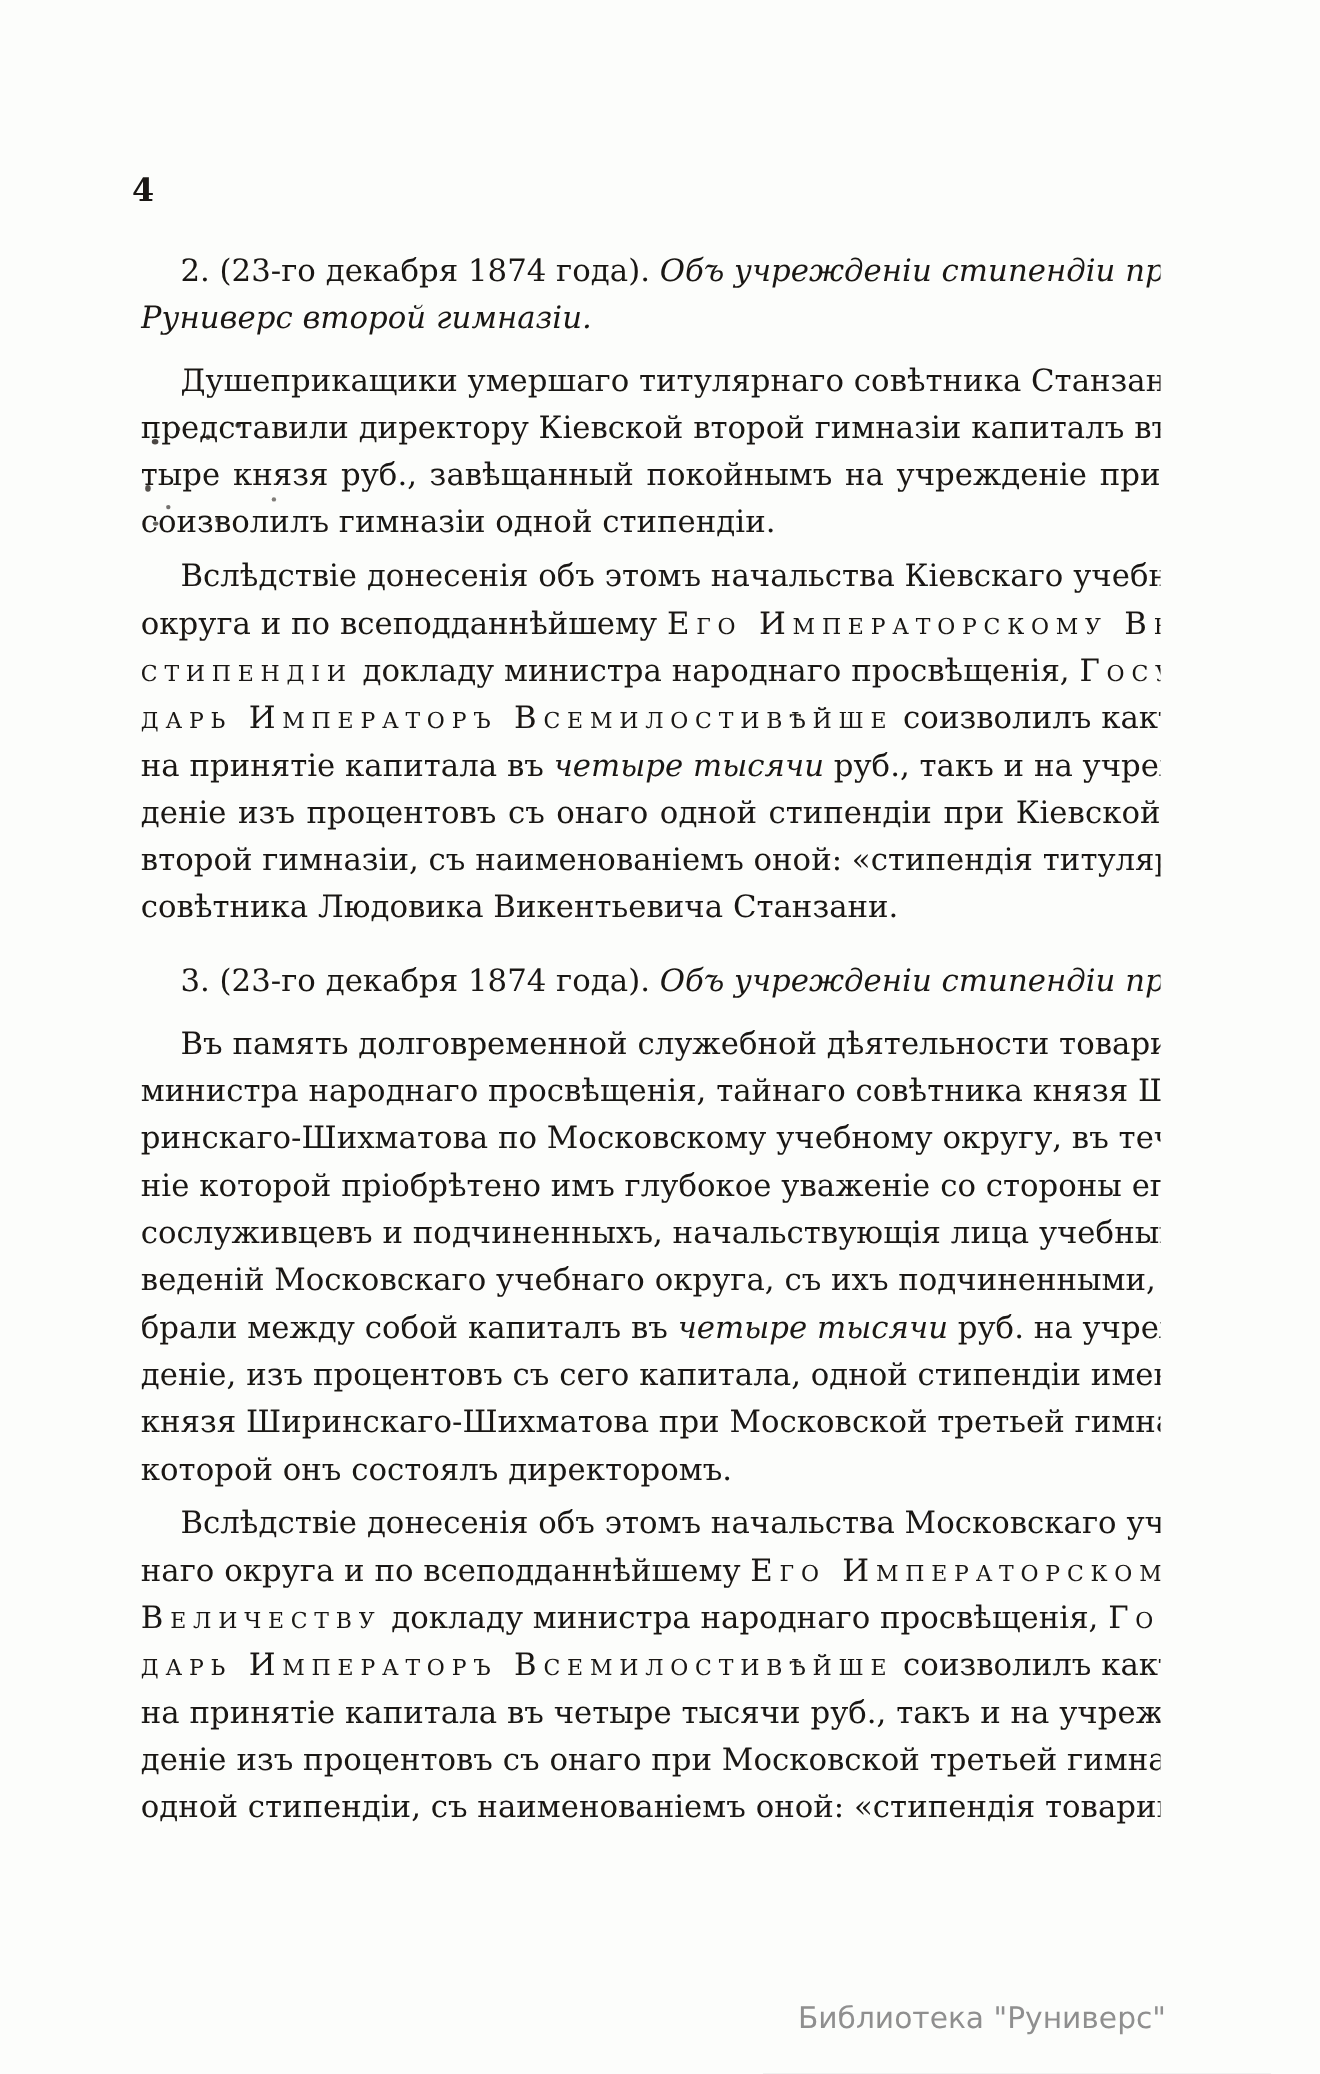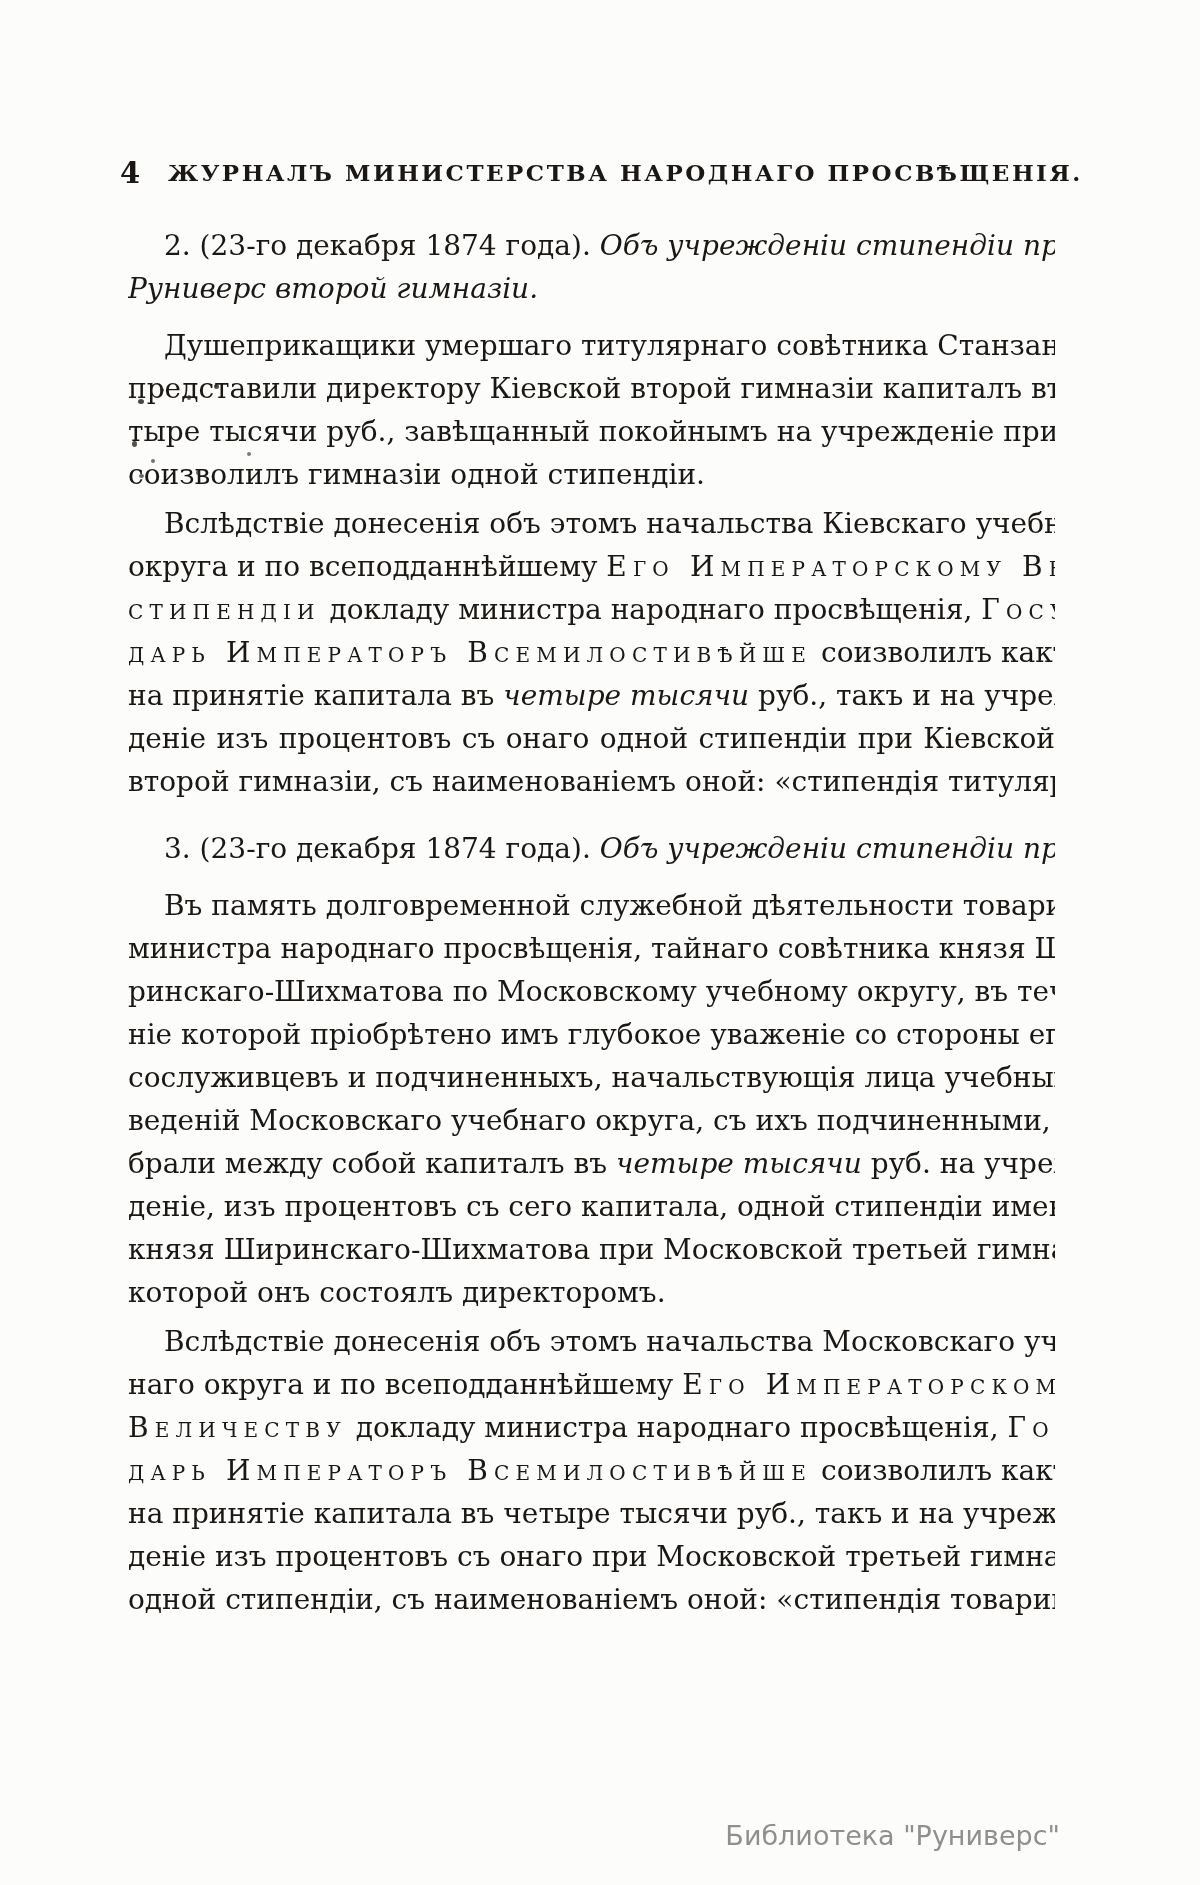--- a/index.html
+++ b/index.html
@@ -82,42 +82,42 @@
     color: #8f8f8f;
   }
 </style>
 </head>
 <body>
 
 <div class="page">
 
   <div class="header">
     <span class="page-number">4</span>
-    <span class="running-title">ЖУРНАЛЪ МИНИСТЕРСТВА НАРОДНАГО ПРОСВѢЩЕНІЯ.</span>
   </div>
 
   <div class="content">
       <div class="block heading">
         <div class="line just indent"><span class="s-n">2. (23-го декабря 1874 года). </span><span class="s-i">Объ учрежденіи стипендіи при</span></div>
         <div class="line"><span class="s-i">Руниверс второй гимназіи.</span></div>
       </div>
       <div class="block paragraph">
         <div class="line just indent"><span class="s-n">Душеприкащики умершаго титулярнаго совѣтника Станзани</span></div>
         <div class="line just"><span class="s-n">представили директору Кіевской второй гимназіи капиталъ въ че-</span></div>
-        <div class="line just"><span class="s-n">тыре тысячи руб., завѣщанный покойнымъ на учрежденіе при</span></div>
+        <div class="line just"><span class="s-n">тыре князя руб., завѣщанный покойнымъ на учрежденіе при</span></div>
         <div class="line"><span class="s-n">соизволилъ гимназіи одной стипендіи.</span></div>
       </div>
       <div class="block paragraph">
         <div class="line just indent"><span class="s-n">Вслѣдствіе донесенія объ этомъ начальства Кіевскаго учебнаго</span></div>
         <div class="line just"><span class="s-n">округа и по всеподданнѣйшему </span><span class="s-sc">Его Императорскому Ве-</span></div>
         <div class="line just"><span class="s-sc">стипендіи</span><span class="s-n"> докладу министра народнаго просвѣщенія, </span><span class="s-sc">Госу-</span></div>
         <div class="line just"><span class="s-sc">дарь Императоръ Всемилостивѣйше</span><span class="s-n"> соизволилъ какъ</span></div>
         <div class="line just"><span class="s-n">на принятіе капитала въ </span><span class="s-i">четыре тысячи</span><span class="s-n"> руб., такъ и на учреж-</span></div>
         <div class="line just"><span class="s-n">деніе изъ процентовъ съ онаго одной стипендіи при Кіевской</span></div>
         <div class="line just"><span class="s-n">второй гимназіи, съ наименованіемъ оной: «стипендія титулярнаго</span></div>
+        <div class="line"><span class="s-n">совѣтника Людовика Викентьевича Станзани.</span></div>
       </div>
       <div class="block heading">
         <div class="line just indent"><span class="s-n">3. (23-го декабря 1874 года). </span><span class="s-i">Объ учрежденіи стипендіи при</span></div>
       </div>
       <div class="block paragraph">
         <div class="line just indent"><span class="s-n">Въ память долговременной служебной дѣятельности товарища</span></div>
         <div class="line just"><span class="s-n">министра народнаго просвѣщенія, тайнаго совѣтника князя Ши-</span></div>
         <div class="line just"><span class="s-n">ринскаго-Шихматова по Московскому учебному округу, въ тече-</span></div>
         <div class="line just"><span class="s-n">ніе которой пріобрѣтено имъ глубокое уваженіе со стороны его</span></div>
         <div class="line just"><span class="s-n">сослуживцевъ и подчиненныхъ, начальствующія лица учебныхъ за-</span></div>

